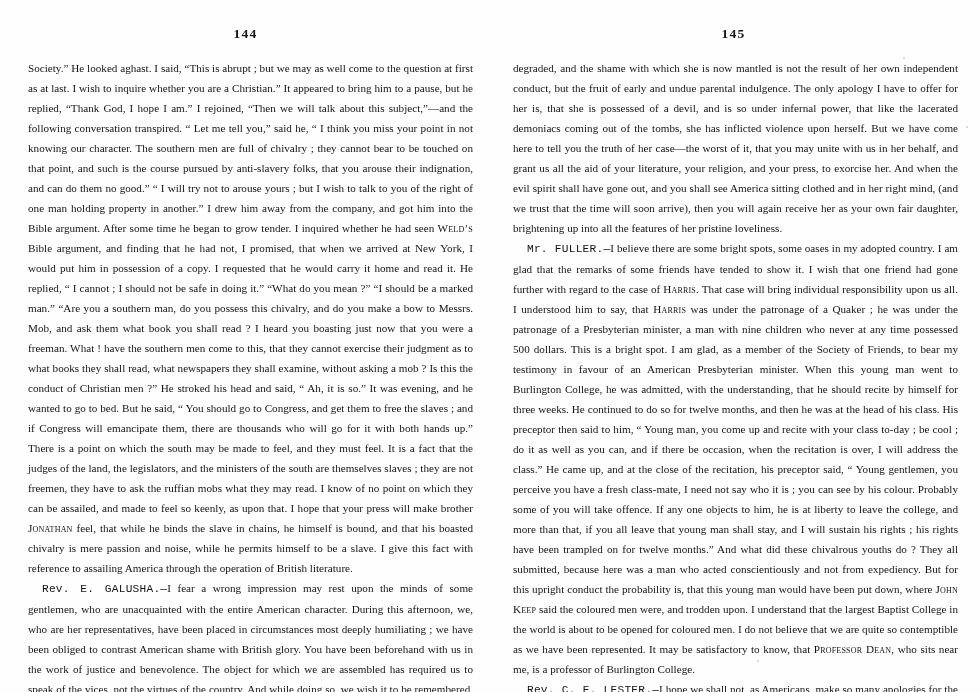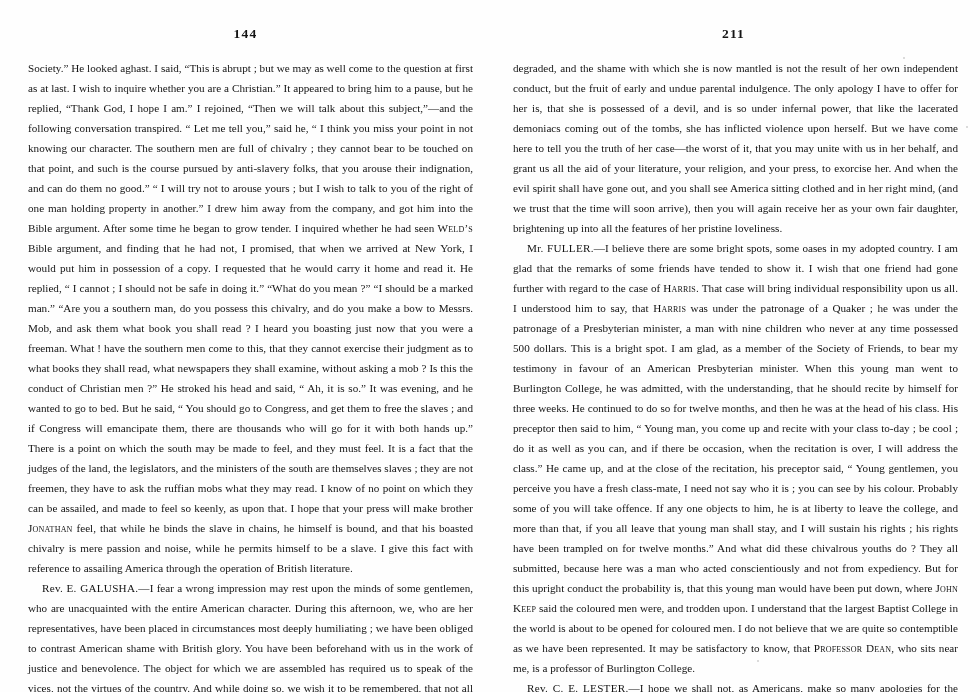--- a/index.html
+++ b/index.html
@@ -60,20 +60,21 @@
     text-indent: 14px;
   }
   .sc {
     font-variant: small-caps;
     letter-spacing: 0.2px;
   }
   .it {
   }
   .speaker {
     letter-spacing: 0.25px;
+    font-family: Liberation Mono, monospace;
   }
   .sig-mark {
     text-align: center;
     font-size: 10px;
     font-weight: 700;
     margin-top: 7px;
     color: #222;
     letter-spacing: 0;
   }
   .speck {
@@ -95,21 +96,21 @@
 
     <div class="column col-left">
       <div class="folio">144</div>
       <div class="col-body">
           <p>Society.”  He looked aghast.  I said, “This is abrupt ; but we may as well come to the question at first as at last.  I wish to inquire whether you are a Christian.”  It appeared to bring him to a pause, but he replied, “Thank God, I hope I am.”  I rejoined, “Then we will talk about this subject,”—and the following conversation transpired.  “ Let me tell you,” said he, “ I think you miss your point in not knowing our character.  The southern men are full of chivalry ; they cannot bear to be touched on that point, and such is the course pursued by anti-slavery folks, that you arouse their indignation, and can do them no good.”  “ I will try not to arouse yours ; but I wish to talk to you of the right of one man holding property in another.”  I drew him away from the company, and got him into the Bible argument.  After some time he began to grow tender.  I inquired whether he had seen <span class="sc">Weld’s</span> Bible argument, and finding that he had not, I promised, that when we arrived at New York, I would put him in possession of a copy.  I requested that he would carry it home and read it.  He replied, “ I cannot ; I should not be safe in doing it.”  “What do you mean ?”  “I should be a marked man.”  “Are you a southern man, do you possess this chivalry, and do you make a bow to Messrs. Mob, and ask them what book you shall read ?  I heard you boasting just now that you were a freeman.  What ! have the southern men come to this, that they cannot exercise their judgment as to what books they shall read, what newspapers they shall examine, without asking a mob ?  Is this the conduct of Christian men ?”  He stroked his head and said, “ Ah, it is so.”  It was evening, and he wanted to go to bed.  But he said, “ You should go to Congress, and get them to free the slaves ; and if Congress will emancipate them, there are thousands who will go for it with both hands up.”  <span class="it">There</span> is a point on which the south may be made to feel, and they must feel.  It is a fact that the judges of the land, the legislators, and the ministers of the south are themselves slaves ; they are not freemen, they have to ask the ruffian mobs what they may read.  I know of no point on which they can be assailed, and made to feel so keenly, as upon that.  I hope that your press will make brother <span class="sc">Jonathan</span> feel, that while he binds the slave in chains, he himself is bound, and that his boasted chivalry is mere passion and noise, while he permits himself to be a slave.  I give this fact with reference to assailing America through the operation of British literature.</p>
           <p class="indent"><span class="speaker">Rev. E. GALUSHA.—</span>I fear a wrong impression may rest upon the minds of some gentlemen, who are unacquainted with the entire American character.  During this afternoon, we, who are her representatives, have been placed in circumstances most deeply humiliating ; we have been obliged to contrast American shame with British glory.  You have been beforehand with us in the work of justice and benevolence.  The object for which we are assembled has required us to speak of the <span class="it">vices,</span> not the <span class="it">virtues</span> of the country.  And while doing so, we wish it to be remembered, that not all that is <span class="it">in</span> America is <span class="it">American.</span>  For slavery <span class="it">there</span> is not indigenous but exotic.  We also hope, that when we are called upon to state the truth, the whole truth, and nothing but the truth, in relation to the evils of slavery in America, you will keep in mind that we are exhibiting but one, and that the most odious trait in her character.  And I desire to offer one apology for her, though not an unrighteous one.  For I have feared that while we have been showing her up in her tatters and abominations, you would be ready to discard and disown her for ever.  But she is your offspring, however she may be dishonoured and</p>
         </div>
     </div>
 
     <div class="column col-right">
-      <div class="folio">211</div>
+      <div class="folio">145</div>
       <div class="col-body">
           <p>degraded, and the shame with which she is now mantled is not the result of her own independent conduct, but the fruit of early and undue parental indulgence.  The only apology I have to offer for her is, that she is possessed of a devil, and is so under infernal power, that like the lacerated demoniacs coming out of the tombs, she has inflicted violence upon herself.  But we have come here to tell you the truth of her case—the <span class="it">worst</span> of it, that you may unite with us in her behalf, and grant us all the aid of your literature, your religion, and your press, to exorcise her.  And when the evil spirit shall have gone out, and you shall see America sitting clothed and in her right mind, (and we trust that the time will soon arrive), then you will again receive her as your own fair daughter, brightening up into all the features of her pristine loveliness.</p>
           <p class="indent"><span class="speaker">Mr. FULLER.—</span>I believe there are some bright spots, some <span class="it">oases</span> in my adopted country.  I am glad that the remarks of some friends have tended to show it.  I wish that one friend had gone further with regard to the case of <span class="sc">Harris.</span>  That case will bring individual responsibility upon us all.  I understood him to say, that <span class="sc">Harris</span> was under the patronage of a Quaker ; he was under the patronage of a Presbyterian minister, a man with nine children who never at any time possessed 500 dollars.  This is a bright spot.  I am glad, as a member of the Society of Friends, to bear my testimony in favour of an American Presbyterian minister.  When this young man went to Burlington College, he was admitted, with the understanding, that he should recite by himself for three weeks.  He continued to do so for twelve months, and then he was at the head of his class. His preceptor then said to him, “ Young man, you come up and recite with your class to-day ; be cool ; do it as well as you can, and if there be occasion, when the recitation is over, I will address the class.”  He came up, and at the close of the recitation, his preceptor said, “ Young gentlemen, you perceive you have a fresh class-mate, I need not say who it is ; you can see by his colour.  Probably some of you will take offence.  If any one objects to him, he is at liberty to leave the college, and more than that, if you all leave that young man shall stay, and I will sustain his rights ; his rights have been trampled on for twelve months.”  And what did these chivalrous youths do ?  They all submitted, because here was a man who acted conscientiously and not from expediency.  But for this upright conduct the probability is, that this young man would have been put down, where <span class="sc">John Keep</span> said the coloured men were, and trodden upon.  I understand that the largest Baptist College in the world is about to be opened for coloured men.  I do not believe that we are quite so contemptible as we have been represented.  It may be satisfactory to know, that <span class="sc">Professor Dean,</span> who sits near me, is a professor of Burlington College.</p>
           <p class="indent"><span class="speaker">Rev. C. E. LESTER.—</span>I hope we shall not, as Americans, make so many apologies for the truth.  We state facts, and as men we ought to state them. I hope we shall not exhibit national pride, and prove too sensitive on the flaws of our country.  They do not come out with more severity than the truth requires.  I have been present the whole of the day hearing those noble attestations to the truth, which have been uttered by our friends on both sides the Atlantic.  I hope that the discussion will be resumed to-morrow, and that a further opportunity will be given of adducing facts tending to elucidate the whole subject.  When Dr. <span class="sc">Rolph</span> has opened the Canadian question ; I shall, with the permission of the audience, state facts which I think will not only be interesting but very honourable to America.</p>
         </div>
       <div class="sig-mark">L</div>
     </div>
 
   </div>
 

